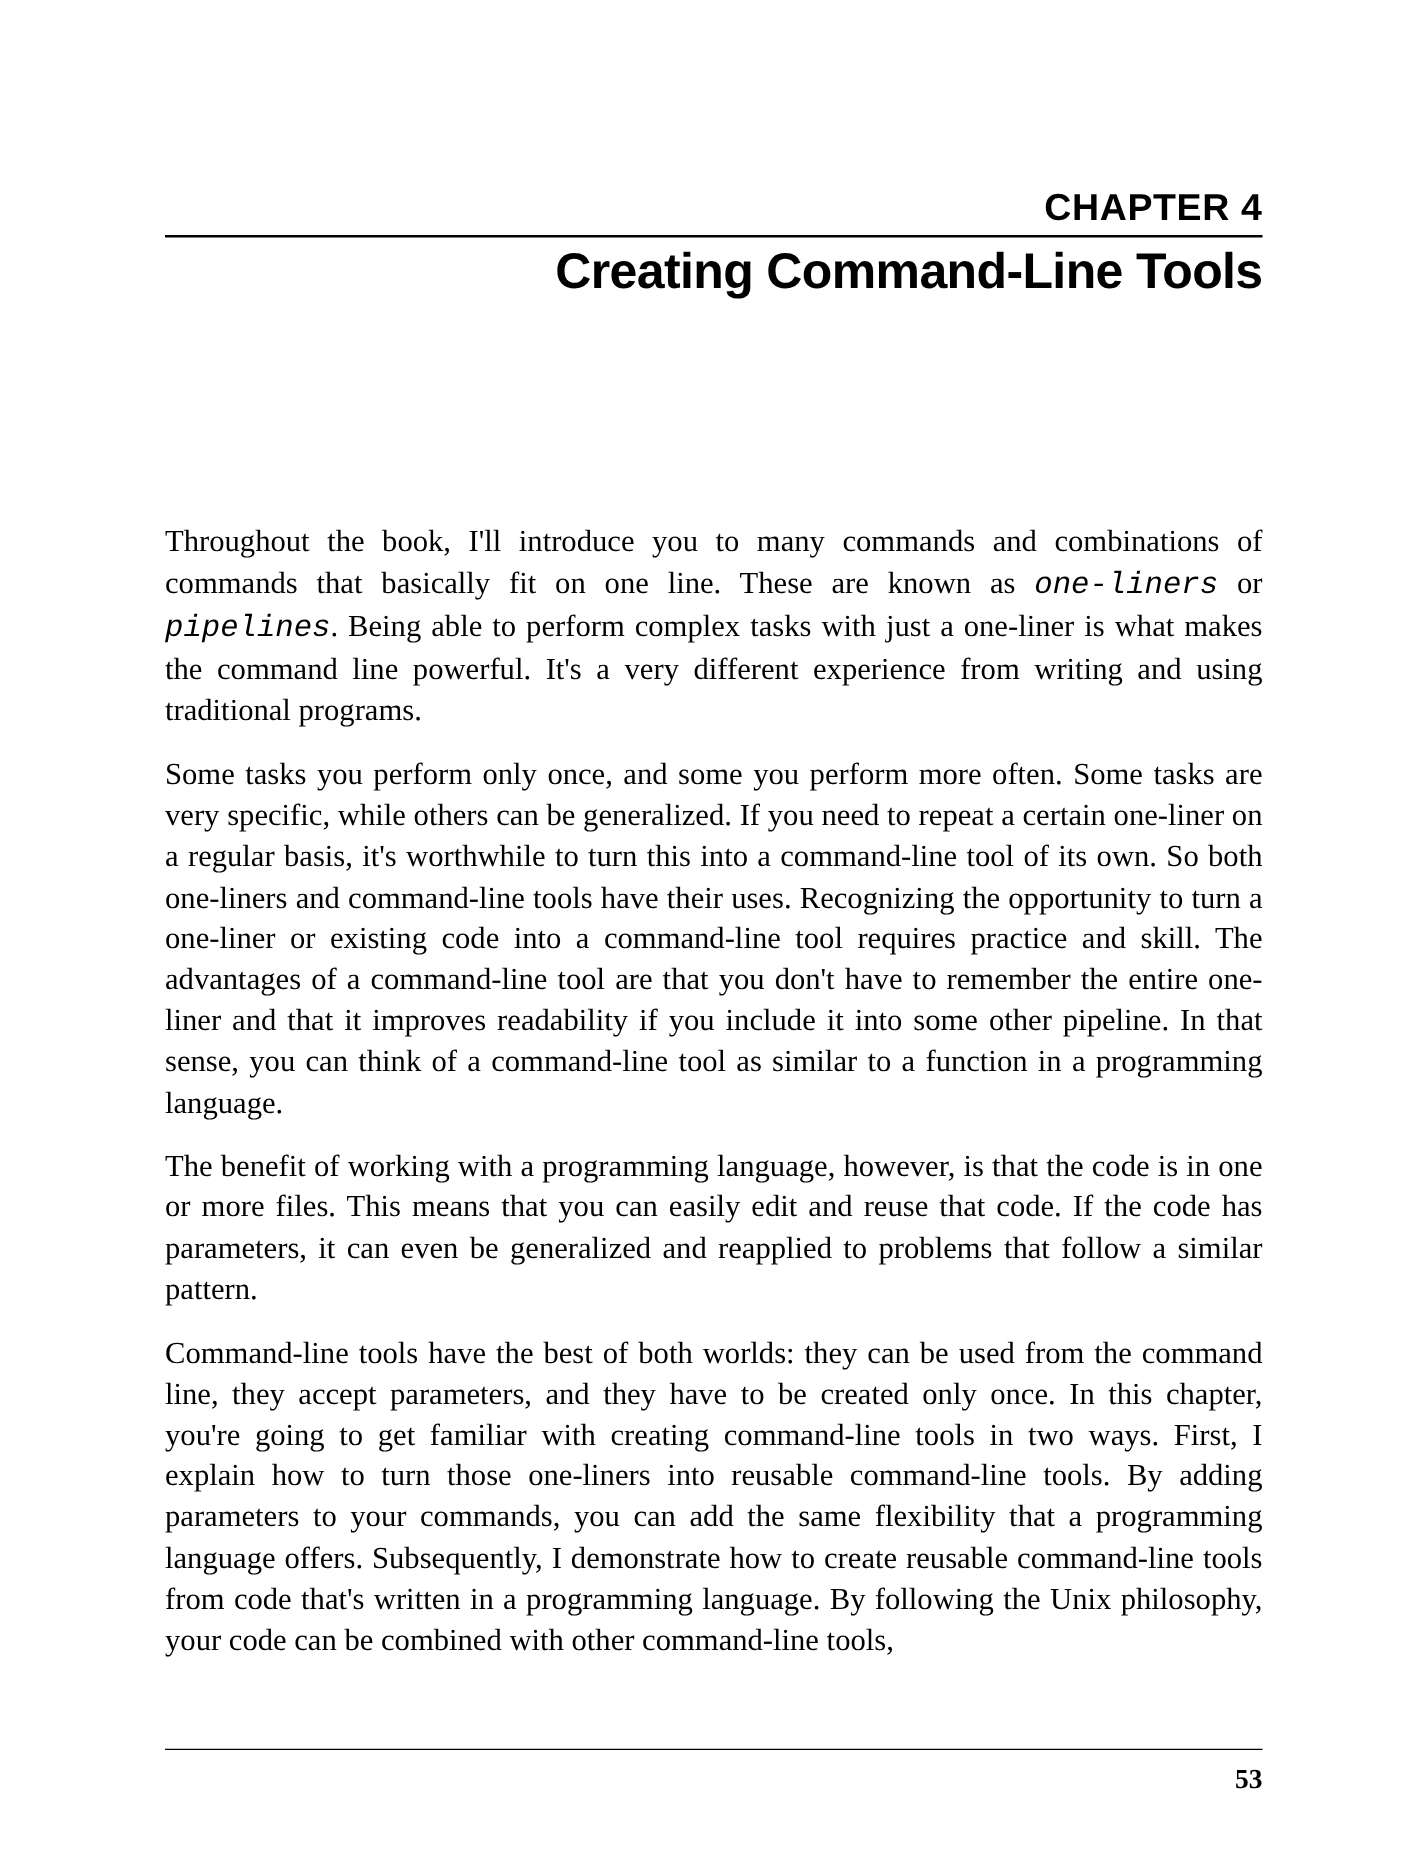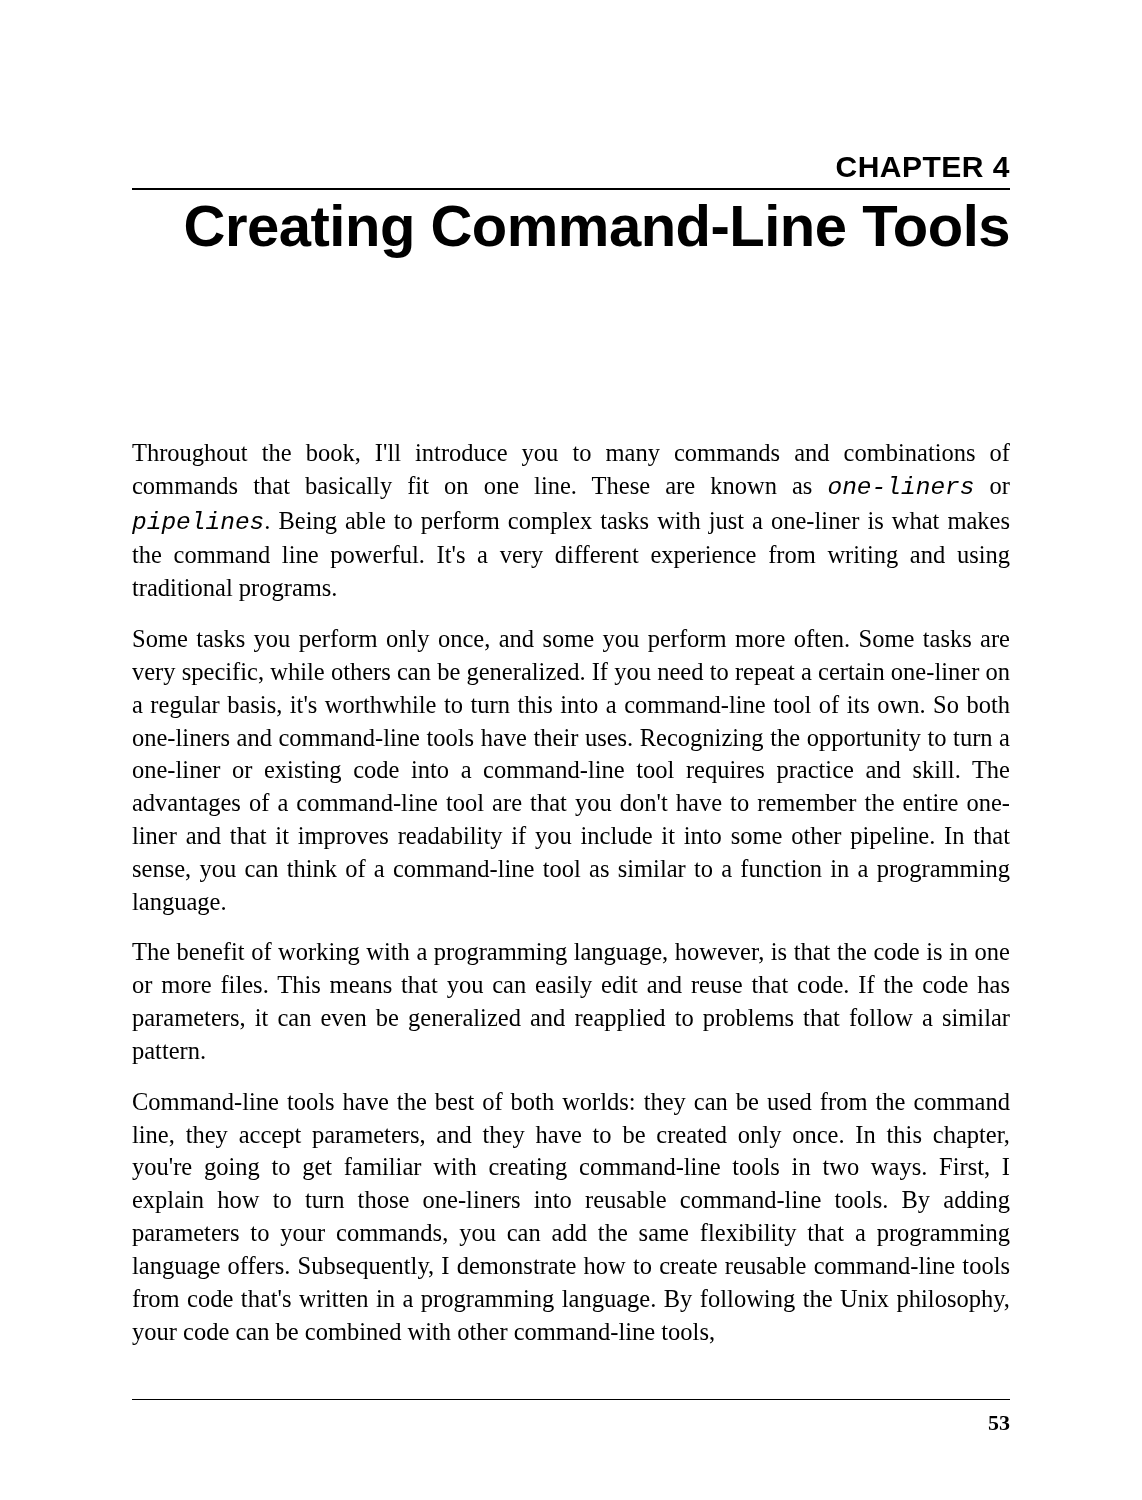--- a/index.html
+++ b/index.html
@@ -33,21 +33,21 @@
   }
   .title-rule {
     border: none;
     border-top: 2px solid #000;
     margin: 0 0 6px 0;
   }
   .chapter-title {
     font-family: "Myriad Pro Condensed", "Arial Narrow", "Helvetica Condensed", Arial, sans-serif;
     font-weight: 700;
     font-stretch: condensed;
-    font-size: 58px;
+    font-size: 40px;
     letter-spacing: -0.5px;
     text-align: right;
     line-height: 1.05;
     margin-bottom: 180px;
   }
   .body {
     font-size: 24.5px;
     line-height: 1.34;
   }
   .body p {

